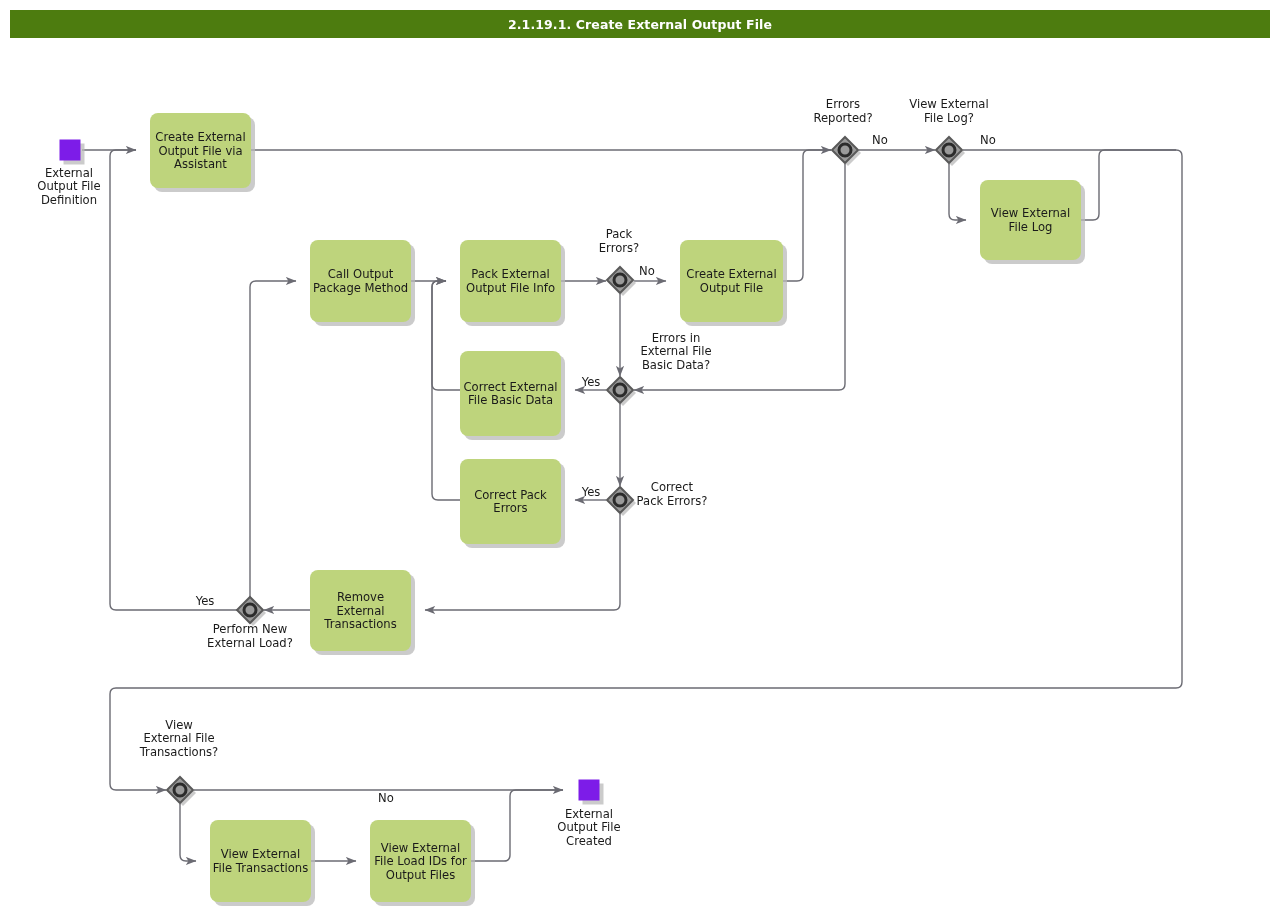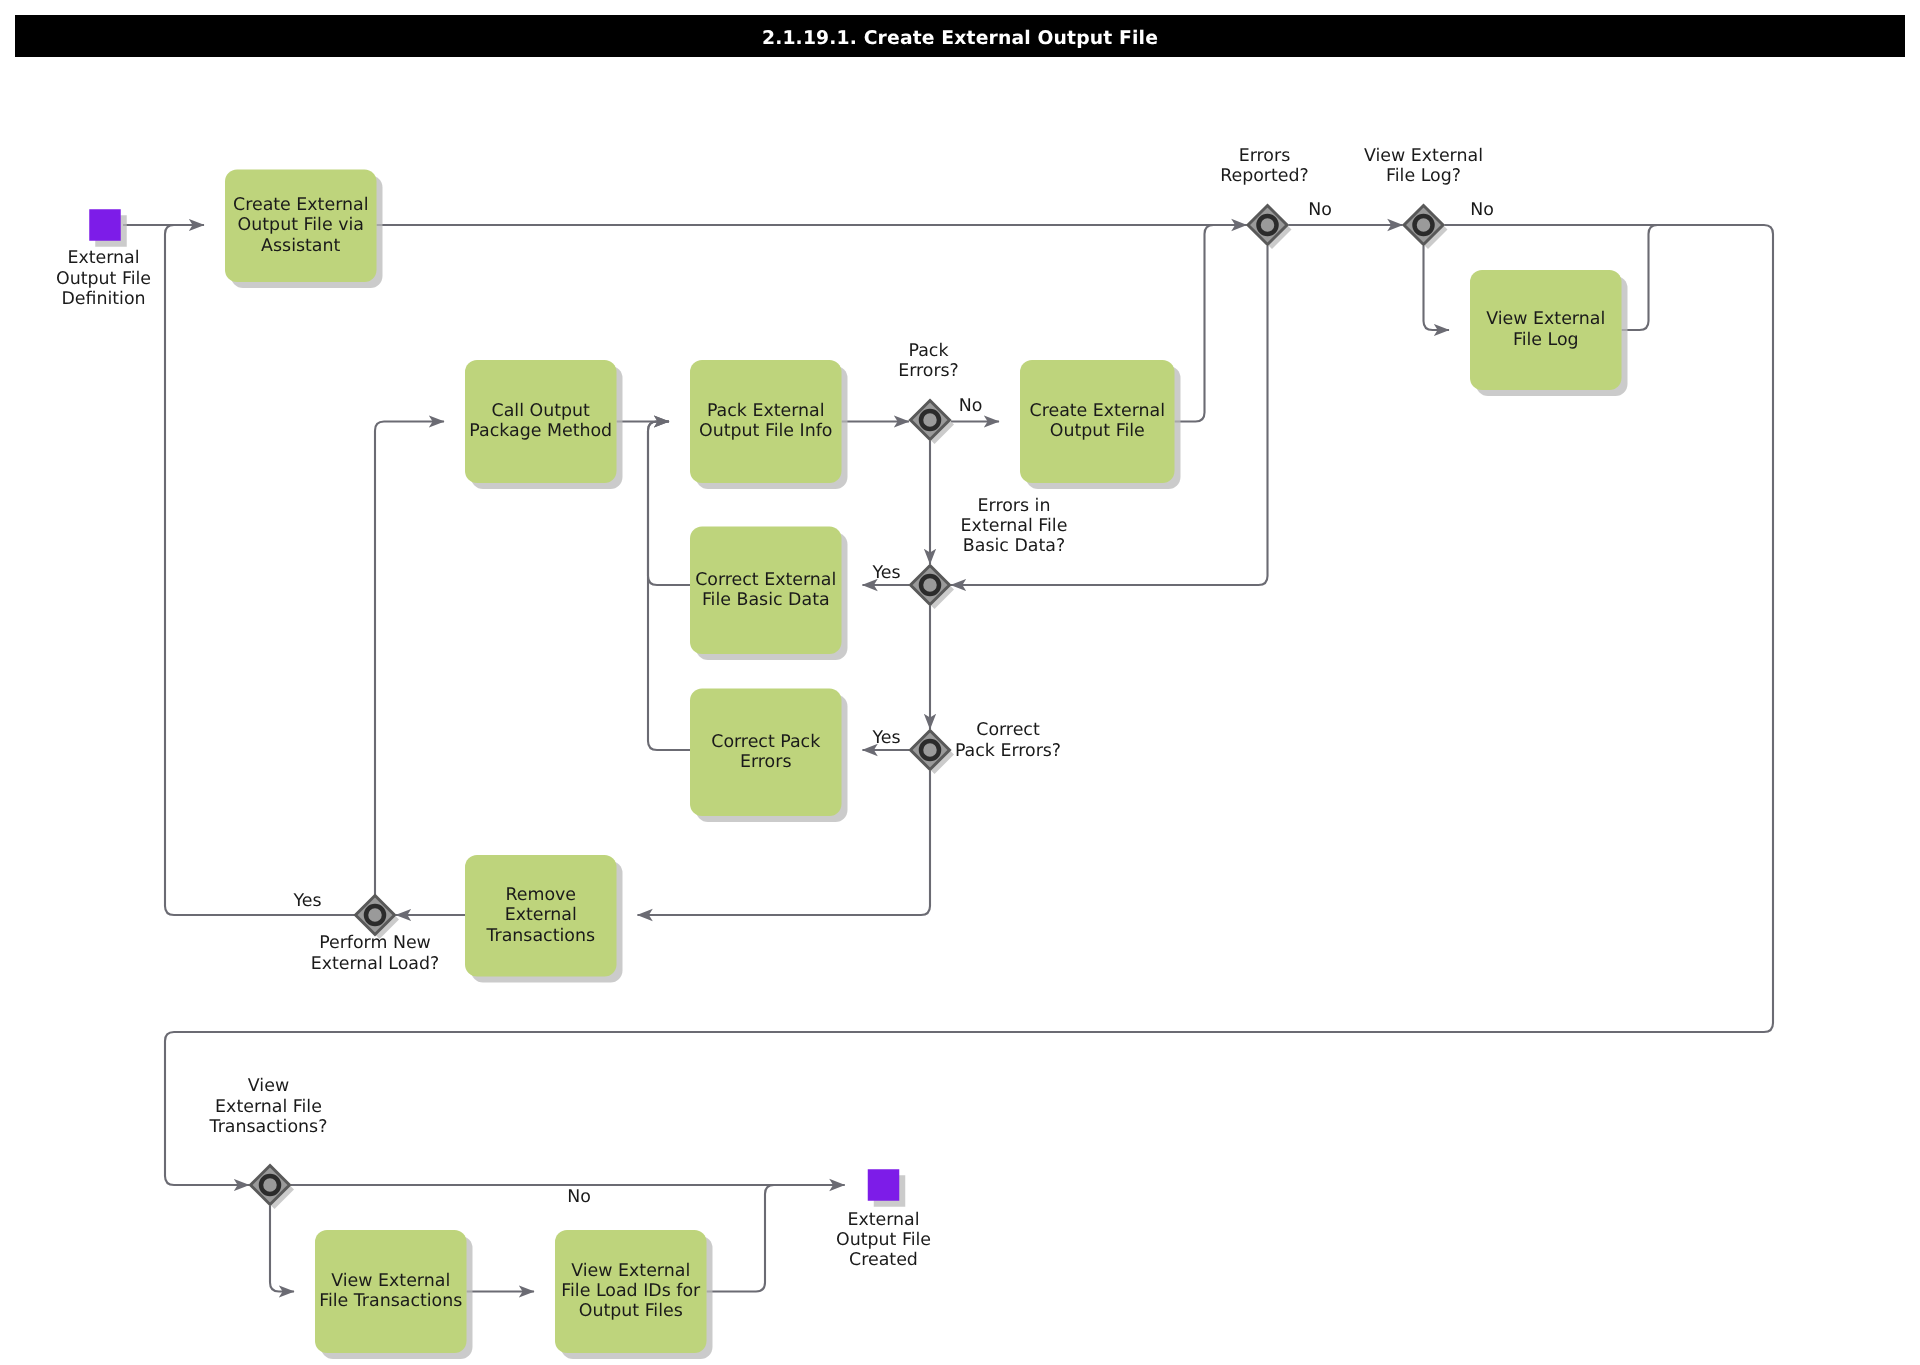--- a/index.html
+++ b/index.html
@@ -1,19 +1,19 @@
 <!DOCTYPE html>
 <html><head>
 <meta charset="utf-8">
 <style>
   html,body{margin:0;padding:0;background:#ffffff;}
   body{width:1280px;height:910px;font-family:"DejaVu Sans",sans-serif;overflow:hidden;}
   #root{position:relative;width:1280px;height:910px;}
   .title-bar{position:absolute;left:10px;top:10px;width:1260px;height:28px;
-    background:#000000;color:#ffffff;font-size:12.5px;font-weight:bold;
+    background:#4d7c0f;color:#ffffff;font-size:12.5px;font-weight:bold;
     display:flex;align-items:center;justify-content:center;letter-spacing:.1px;
     font-family:"DejaVu Sans",sans-serif;}
   svg#canvas{position:absolute;left:0;top:0;width:1280px;height:910px;}
   .task-rect{fill:#BED47C;stroke:none;}
   .task-shadow{fill:#b9b9b9;opacity:.75;}
   .ev-shadow{fill:#b9b9b9;opacity:.75;}
   .ev-rect{fill:#7D1CE8;}
   .gw-diamond{fill:#9a9a9a;stroke:#595959;stroke-width:2;}
   .gw-inner{fill:#9a9a9a;stroke:#2b2b2b;stroke-width:3;}
   .flow{fill:none;stroke:#6b6b73;stroke-width:1.4;stroke-linejoin:round;}

